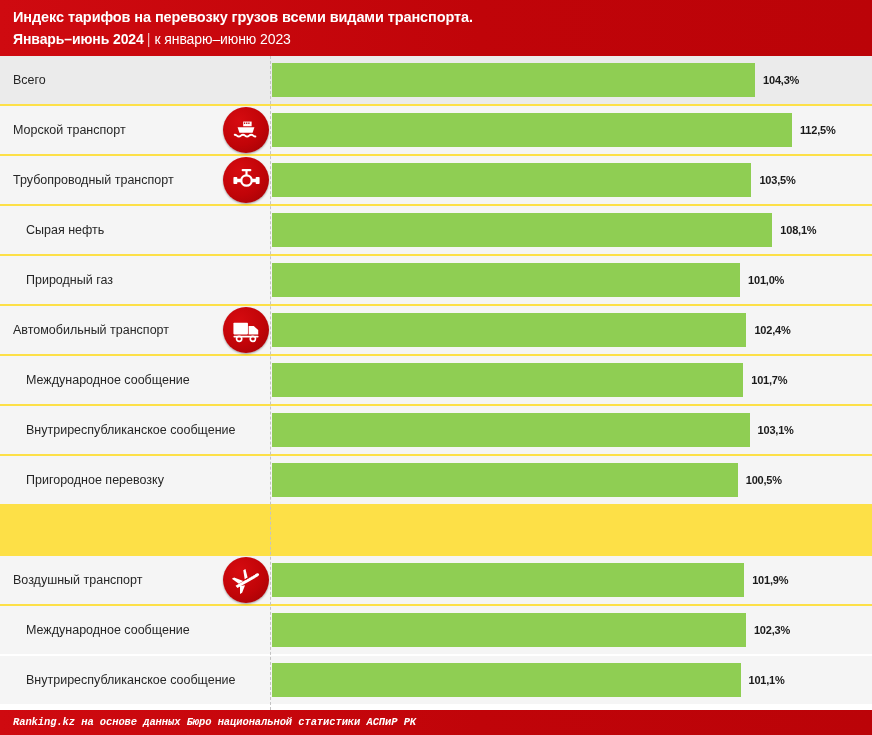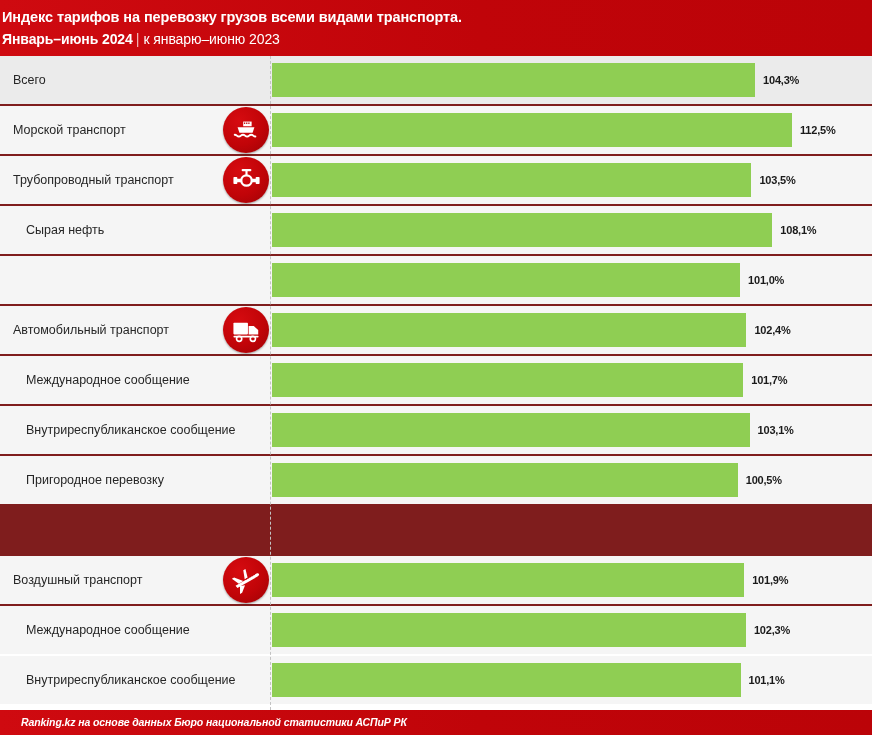--- a/index.html
+++ b/index.html
@@ -23,21 +23,21 @@
   
   .header {
     position: absolute;
     left: 0;
     top: 0;
     width: 872px;
     height: 56px;
     background: #c00308;
     background: linear-gradient(90deg, #cf0a10 0%, #c00409 55%, #bb0308 100%);
     box-sizing: border-box;
-    padding: 7px 0 0 2px;
+    padding: 7px 0 0 13px;
   }
   .header-line1 {
     color: #ffffff;
     font-size: 14.5px;
     font-weight: bold;
     letter-spacing: -0.1px;
     line-height: 20px;
     white-space: nowrap;
   }
   .header-line2 {
@@ -64,21 +64,21 @@
     letter-spacing: -0.1px;
   }
 
   
   .chart {
     position: absolute;
     left: 0;
     top: 56px;
     width: 872px;
     height: 596px;
-    background: #7f1d1d;
+    background: #fde047;
   }
 
   .baseline {
     position: absolute;
     left: 270px;
     top: 0;
     width: 0;
     height: 654px;
     border-left: 1px dashed #c3c3c3;
     z-index: 3;
@@ -149,21 +149,22 @@
   
   .footer {
     position: absolute;
     left: 0;
     top: 710px;
     width: 872px;
     height: 25px;
     background: #c00308;
     background: linear-gradient(90deg, #cf0a10 0%, #c00409 55%, #bb0308 100%);
     box-sizing: border-box;
-    padding-left: 21px;
+    padding-left: 13px;
+    font-family: Liberation Mono, monospace;
   }
   .footer-text {
     color: #ffffff;
     font-size: 10.5px;
     font-style: italic;
     font-weight: bold;
     line-height: 25px;
     white-space: nowrap;
     letter-spacing: -0.1px;
   }
@@ -217,20 +218,21 @@
         </div>
         <div class="bar" style="width: 479.425px;"></div>
         <div class="bar-value" style="left: 759.425px;">103,5%</div>
       </div>
       <div class="row" style="top: 150px;">
         <div class="row-label lvl1">Сырая нефть</div>
         <div class="bar" style="width: 500.355px;"></div>
         <div class="bar-value" style="left: 780.355px;">108,1%</div>
       </div>
       <div class="row" style="top: 200px;">
+        <div class="row-label lvl1">Природный газ</div>
         <div class="bar" style="width: 468.05px;"></div>
         <div class="bar-value" style="left: 748.05px;">101,0%</div>
       </div>
       <div class="row" style="top: 250px;">
         <div class="row-label lvl0">Автомобильный транспорт</div>
         <div class="icon-badge">
           <svg width="31" height="31" viewBox="0 0 32 32" fill="none">
             <rect x="2.5" y="8" width="15" height="12" rx="0.8" fill="#fff"></rect>
             <path d="M18.2 11.3h5.3l4.6 4.3V20h-9.9z" fill="#fff"></path>
             <rect x="2.5" y="21.3" width="26" height="1.9" rx="0.9" fill="#fff"></rect>

